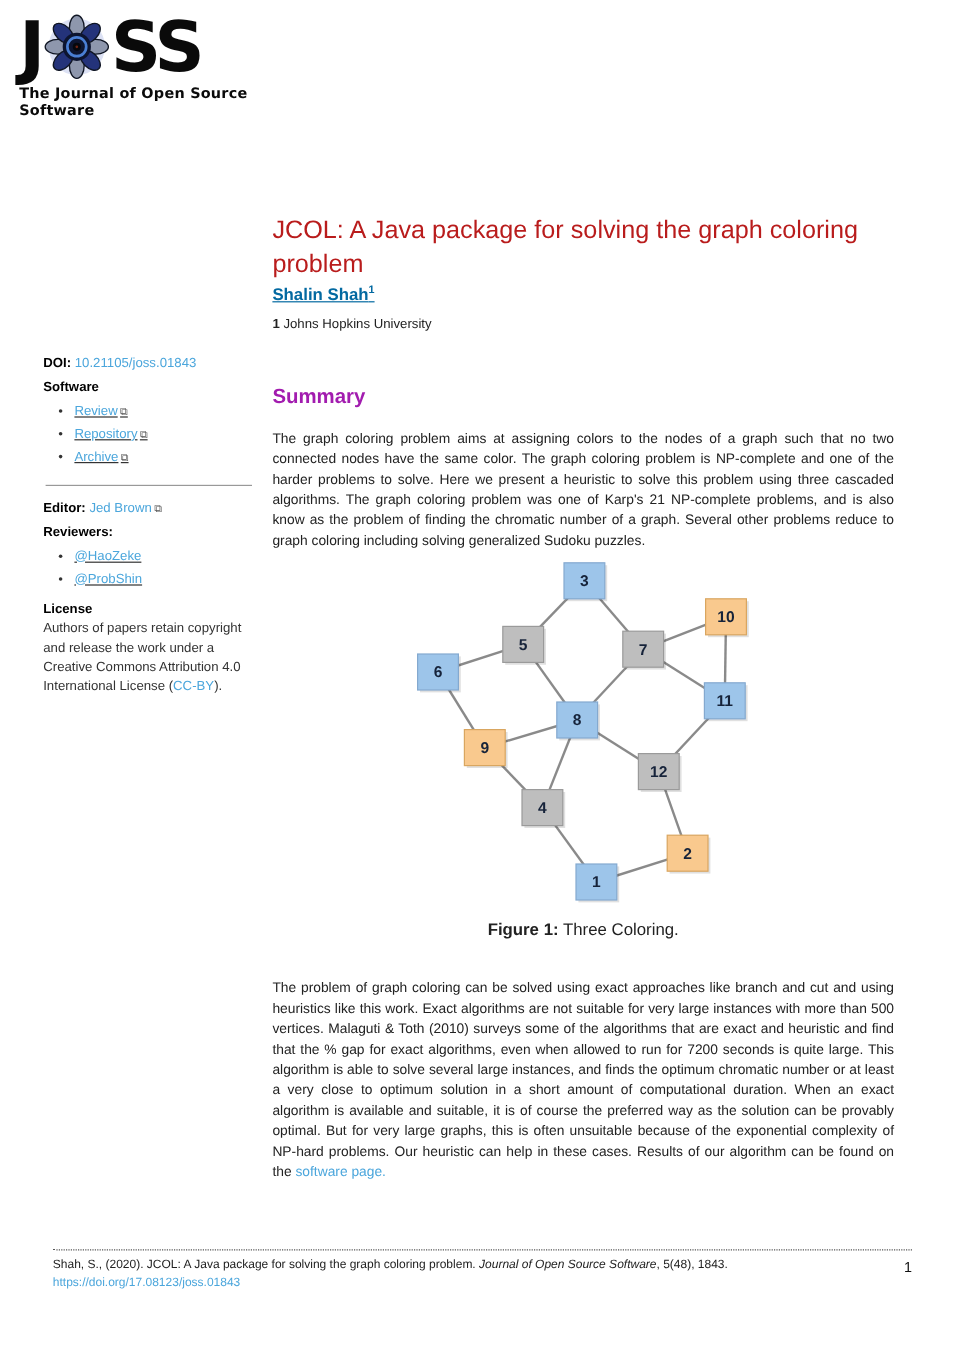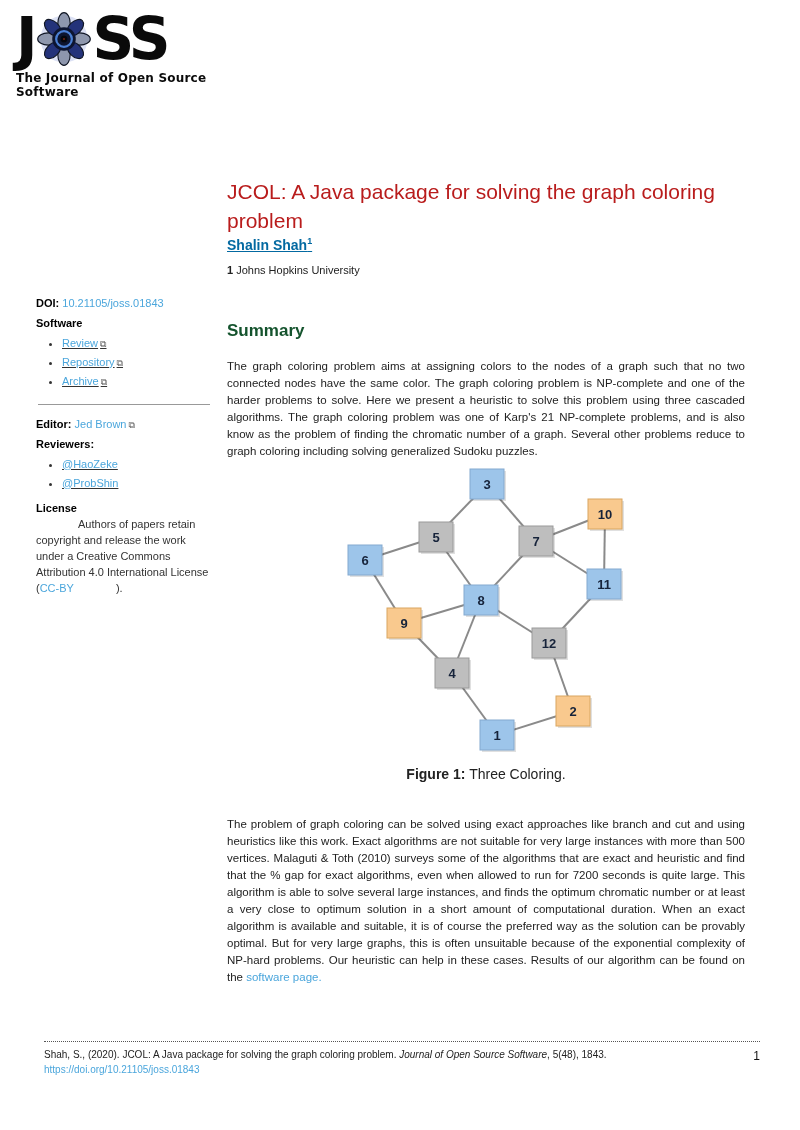--- a/index.html
+++ b/index.html
@@ -26,33 +26,33 @@
   
   .sidebar { position:absolute; left:36px; top:296px; width:176px; font-size:11px; line-height:1.45; color:#333; }
   .sb-line { margin-bottom:4px; }
   .sb-label { font-weight:700; color:#000; }
   a, .link { color:#4ba6dc; text-decoration:none; cursor:pointer; }
   .ext-icon { color:#555; font-size:9px; margin-left:2px; }
   .sidebar ul { list-style:disc; margin:2px 0 6px 26px;text-decoration:underline; }
   .sidebar li { margin-bottom:3px; }
   .sb-hr { border:none; border-top:1px solid #999; margin:14px 2px 12px 2px; }
   .sb-block { margin-top:10px; }
-  .license-text { color:#333;margin-left:42px; }
+  .license-text { color:#333; }
 
   
   .main { position:absolute; left:227px; top:178px; width:518px; }
   .title {
     font-size:21px; font-weight:400; line-height:1.38; color:#b91c1c;
     font-family:"Liberation Sans", sans-serif;
   }
   .author { font-size:14px; font-weight:700; color:#0369a1;text-decoration:underline; }
   .author sup { font-size:9px; }
   .affiliation { margin-top:11px; font-size:11px; color:#222; }
   .affiliation .affil-num { font-weight:700; }
-  .section-heading { margin-top:45px; font-size:17px; font-weight:700; color:#14532d; }
+  .section-heading { margin-top:45px; font-size:17px; font-weight:700; color:#a21caf; }
   .para {
     margin-top:17px; font-size:11.5px; line-height:17px; text-align:justify; color:#222;
   }
 
   
   .figure-wrap { margin-top:0px; }
   .graph-svg { display:block; width:518px; height:296px; }
   .figure-caption { margin-top:10px; text-align:center; font-size:14px; color:#222; }
   .figure-caption .cap-label { font-weight:700; }
 
@@ -241,18 +241,18 @@
       </div>
     </div>
 
     <p class="para" style="margin-top:34px;">
       <span>The problem of graph coloring can be solved using exact approaches like branch and cut and using heuristics like this work.  Exact algorithms are not suitable for very large instances with more than 500 vertices.  Malaguti &amp; Toth (2010) surveys some of the algorithms that are exact and heuristic and find that the % gap for exact algorithms, even when allowed to run for 7200 seconds is quite large.  This algorithm is able to solve several large instances, and finds the optimum chromatic number or at least a very close to optimum solution in a short amount of computational duration.  When an exact algorithm is available and suitable, it is of course the preferred way as the solution can be provably optimal.  But for very large graphs, this is often unsuitable because of the exponential complexity of NP-hard problems.  Our heuristic can help in these cases.  Results of our algorithm can be found on the </span><a class="link">software page.</a>
     </p>
   </div>
 
   <div class="footer">
     <div class="footer-citation">
-      <span>Shah, S., (2020).  JCOL: A Java package for solving the graph coloring problem.  </span><span class="journal">Journal of Open Source Software</span><span>, 5(48), 1843. </span><a class="link">https://doi.org/10.21105/joss.01843</a>
+      <span>Shah, S., (2020).  JCOL: A Java package for solving the graph coloring problem.  </span><span class="journal">Journal of Open Source Software</span><span>, 5(48), 1843. </span><a class="link">https://doi.org/17.08123/joss.01843</a>
     </div>
     <div class="footer-page">1</div>
   </div>
 
 </div>
 
 </body></html>

